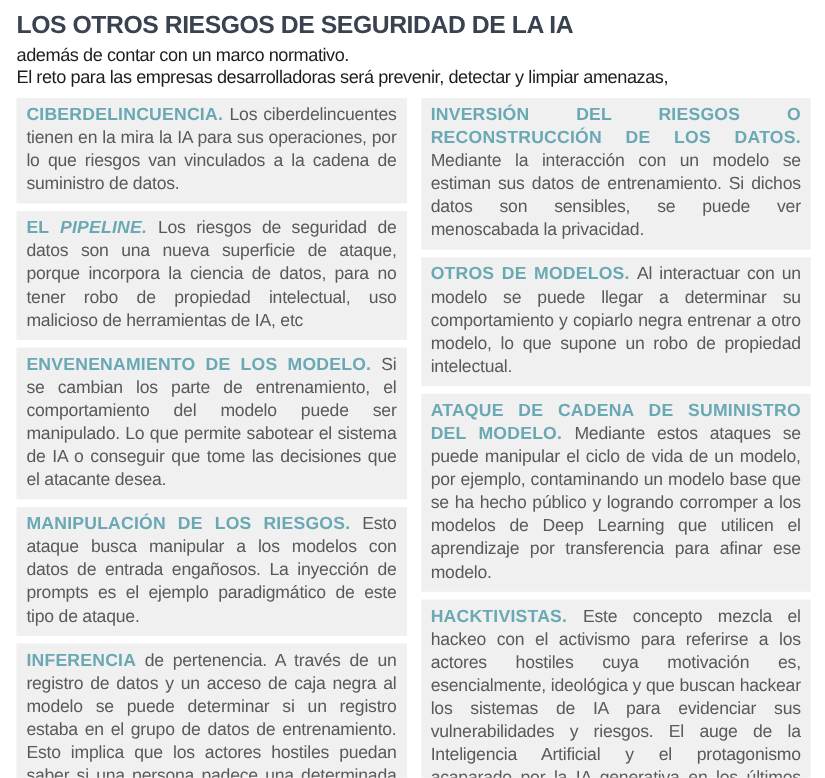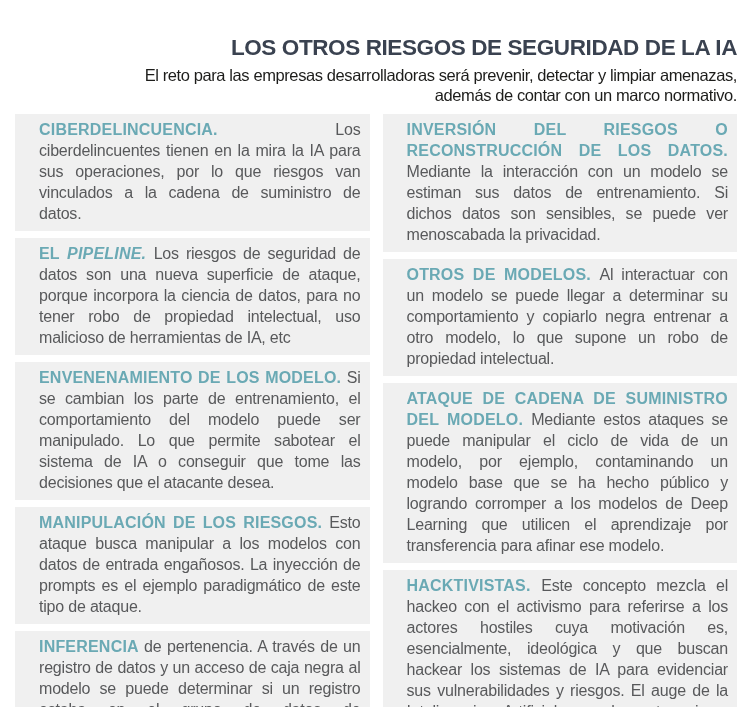--- a/index.html
+++ b/index.html
@@ -8,21 +8,21 @@
     width: 750px;
     height: 707px;
     font-family: "Liberation Sans", sans-serif;
     overflow: hidden;
   }
   .page {
     width: 750px;
     height: 707px;
     padding: 10px 13px 0 15px;
   }
-  .header { text-align: right; margin-bottom: 9px; margin-top: 25px; }
+  .header { text-align: left; margin-bottom: 9px; }
   .title {
     font-size: 22.5px;
     font-weight: bold;
     color: #3a4250;
     letter-spacing: -0.4px;
     line-height: 1.15;
   }
   .subtitle {
     margin-top: 4px;
     font-size: 16.5px;
@@ -36,21 +36,21 @@
     align-items: flex-start;
   }
   .col {
     flex: 1 1 0;
     display: flex;
     flex-direction: column;
     gap: 7px;
   }
   .block {
     background: #f0f0f0;
-    padding: 5px 9px 7px 24px;
+    padding: 5px 9px 7px 9px;
   }
   .block-text {
     font-size: 16px;
     line-height: 21px;
     text-align: justify;
     color: #58595b;
     letter-spacing: -0.2px;
     hyphens: auto;
     -webkit-hyphens: auto;
   }
@@ -68,22 +68,22 @@
   }
 </style>
 </head>
 <body>
 
 <div class="page">
 
   <div class="header">
     <div class="title">LOS OTROS RIESGOS DE SEGURIDAD DE LA IA</div>
     <div class="subtitle">
+      <div>además de contar con un marco normativo.</div>
       <div>El reto para las empresas desarrolladoras será prevenir, detectar y limpiar amenazas,</div>
-      <div>además de contar con un marco normativo.</div>
     </div>
   </div>
 
   <div class="columns">
 
     <div class="col">
 
       <section class="block">
         <p class="block-text"><span class="h">CIBERDELINCUENCIA. </span><span class="hi"></span><span class="b">Los ciberdelincuentes tienen en la mira la IA para sus operaciones, por lo que riesgos van vinculados a la cadena de suministro de datos.</span></p>
       </section>

